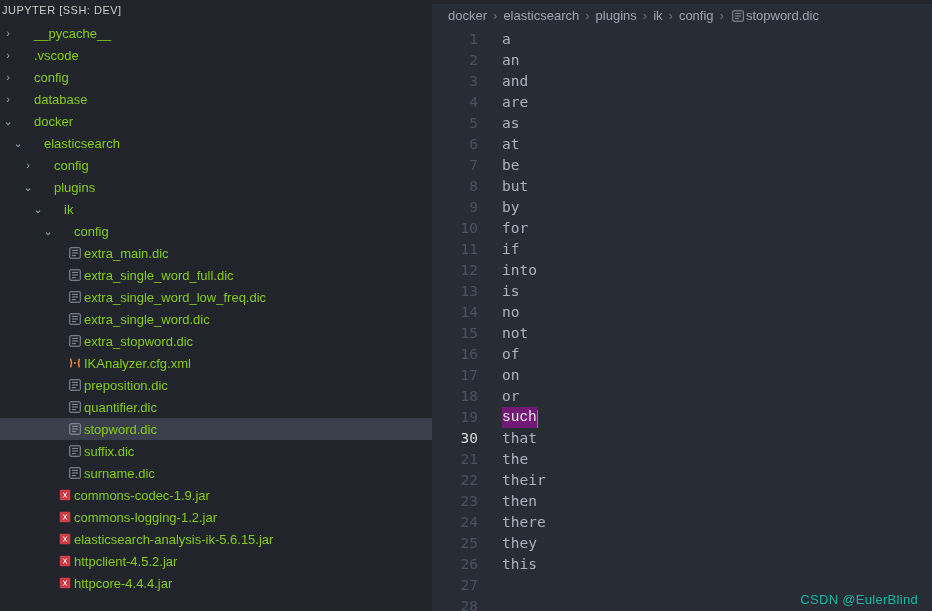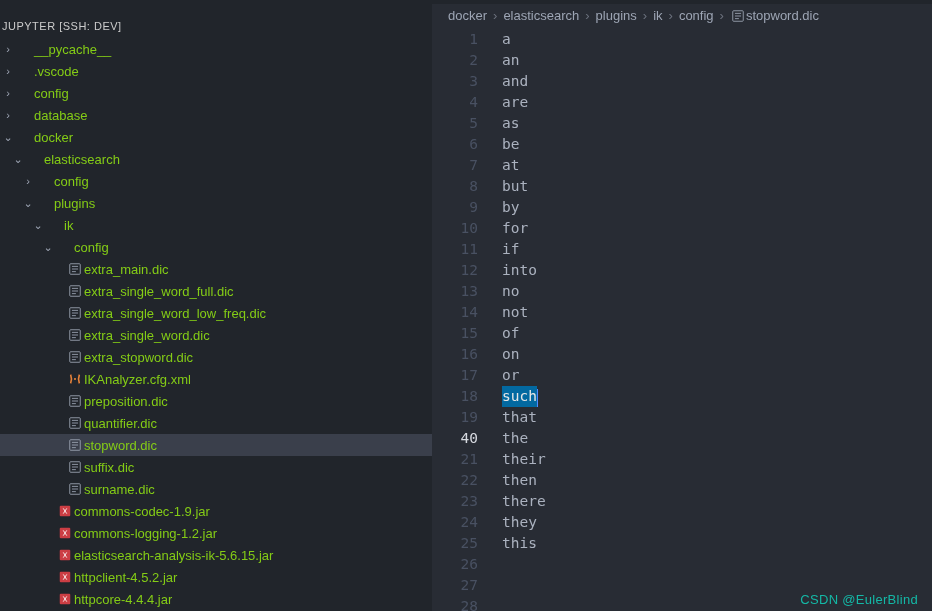--- a/index.html
+++ b/index.html
@@ -1,39 +1,39 @@
 <!DOCTYPE html>
 <html><head>
 <meta charset="utf-8">
 <style>
   * { margin: 0; padding: 0; box-sizing: border-box; }
   html, body { width: 932px; height: 611px; overflow: hidden; background: #1e1e1e; font-family: "Segoe UI", -apple-system, sans-serif; color: #cccccc; font-size: 13px; }
   .app { display: flex; width: 100%; height: 100%; }
   .sidebar { width: 432px; background: #21252b; display: flex; flex-direction: column; overflow: hidden; }
-  .sidebar-title { padding: 20px 8px 6px 2px; font-size: 11px; letter-spacing: 0.5px; color: #cccccc; font-weight: 500; }
+  .sidebar-title { padding: 4px 8px 6px 2px; font-size: 11px; letter-spacing: 0.5px; color: #cccccc; font-weight: 500; }
   .tree { flex: 1; overflow: hidden; }
   .row { display: flex; align-items: center; height: 22px; padding-right: 8px; cursor: pointer; white-space: nowrap; }
   .row.active { background: #3a3f4b; }
   .chev { width: 16px; display: flex; justify-content: center; color: #9da5b4; font-size: 11px; }
   .indent { display: inline-block; }
   .ficon { width: 18px; display: flex; justify-content: center; align-items: center; }
   .ficon svg { width: 14px; height: 14px; }
   .label { color: #84cc16; }
   .label.cut { overflow: hidden; text-overflow: clip; }
   .editor { flex: 1; background: #282c34; display: flex; flex-direction: column; position: relative; min-width: 0; }
   .tabbar { height: 4px; background: #21252b; }
   .breadcrumb { display: flex; align-items: center; padding: 4px 10px 6px 16px; background: #282c34; font-size: 13px; color: #9da5b4; }
   .crumb { display: flex; align-items: center; }
   .sep { margin: 0 6px; color: #6b717d; font-size: 13px; }
   .crumb .ficon { width: 16px; }
   .code { flex: 1; display: flex; font-family: Menlo, Consolas, monospace; font-size: 14.5px; line-height: 21px; overflow: hidden; }
   .gutter { width: 70px; text-align: right; color: #495162; padding-right: 24px; user-select: none; }
   .lines { flex: 1; color: #abb2bf; position: relative; }
   .line { height: 21px; display: flex; align-items: center; }
-  .line.sel .word { background: #0369a1; color: #e6e6e6; }
+  .line.sel .word { background: #701a75; color: #e6e6e6; font-family: Liberation Mono, monospace; }
   .gut-line { height: 21px; }
   .gut-line.sel { color: #d7dae0; }
   .cursor { position: absolute; width: 1.5px; height: 18px; background: #528bff; }
   .watermark { position: absolute; right: 14px; bottom: 4px; color: #14b8a6; font-size: 13px; letter-spacing: 0.3px; }
 </style>
 </head>
 <body>
 
 <div class="app">
   <div class="sidebar">
@@ -347,21 +347,21 @@
           <div class="gut-line">10</div>
           <div class="gut-line">11</div>
           <div class="gut-line">12</div>
           <div class="gut-line">13</div>
           <div class="gut-line">14</div>
           <div class="gut-line">15</div>
           <div class="gut-line">16</div>
           <div class="gut-line">17</div>
           <div class="gut-line">18</div>
           <div class="gut-line">19</div>
-          <div class="gut-line sel">40</div>
+          <div class="gut-line sel">30</div>
           <div class="gut-line">21</div>
           <div class="gut-line">22</div>
           <div class="gut-line">23</div>
           <div class="gut-line">24</div>
           <div class="gut-line">25</div>
           <div class="gut-line">26</div>
           <div class="gut-line">27</div>
           <div class="gut-line">28</div>
         </div>
       <div class="lines" id="lines">
@@ -374,39 +374,42 @@
           <div class="line">
             <span class="word">and</span>
           </div>
           <div class="line">
             <span class="word">are</span>
           </div>
           <div class="line">
             <span class="word">as</span>
           </div>
           <div class="line">
+            <span class="word">at</span>
+          </div>
+          <div class="line">
             <span class="word">be</span>
           </div>
           <div class="line">
-            <span class="word">at</span>
-          </div>
-          <div class="line">
             <span class="word">but</span>
           </div>
           <div class="line">
             <span class="word">by</span>
           </div>
           <div class="line">
             <span class="word">for</span>
           </div>
           <div class="line">
             <span class="word">if</span>
           </div>
           <div class="line">
             <span class="word">into</span>
+          </div>
+          <div class="line">
+            <span class="word">is</span>
           </div>
           <div class="line">
             <span class="word">no</span>
           </div>
           <div class="line">
             <span class="word">not</span>
           </div>
           <div class="line">
             <span class="word">of</span>
           </div>

